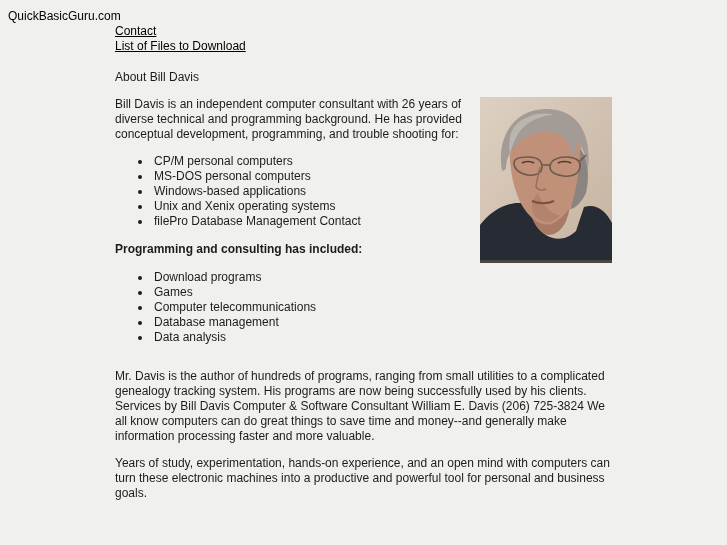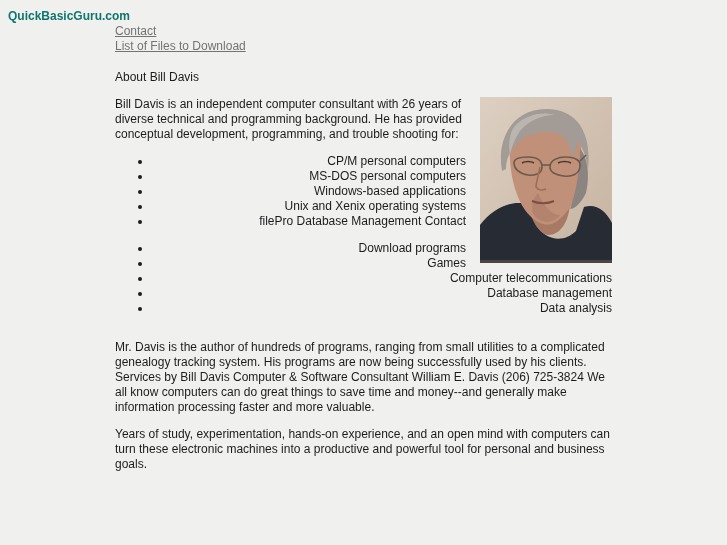--- a/index.html
+++ b/index.html
@@ -10,58 +10,57 @@
     width: 727px;
     height: 545px;
     background: #f0f0ef;
     font-family: "Liberation Sans", sans-serif;
     font-size: 12px;
     line-height: 15px;
     color: #1c1c1c;
     overflow: hidden;
   }
   .logo {
-    font-weight: bold;
+    font-weight: normal;
     padding: 9px 0 0 8px;
-    color: #0f766e;
+    color: #000000;
   }
   .content {
     margin-left: 115px;
     width: 497px;
   }
   .page-heading {
     font-weight: bold;
     margin: 14px 0 13px 0;
   }
   .links {
     margin: 0 0 11px 0;
   }
   .links a {
     display: block;
-    color: #737373;
+    color: #000000;
     text-decoration: underline;
     cursor: pointer;
   }
   .about {
     margin: 16px 0 12px 0;
   }
   p {
     margin: 12px 0 12px 0;
   }
   .portrait {
     float: right;
     width: 132px;
     height: 166px;
     margin: 0 0 6px 14px;
     display: block;
   }
   ul {
     margin: 12px 0 12px 0;
     padding-left: 37px;
-    text-align: right;
   }
   li {
     margin: 0;
     padding-left: 2px;
   }
   .bold-heading {
     font-weight: bold;
     margin: 13px 0 13px 0;
   }
   .clearfix::after {
@@ -129,20 +128,21 @@
     <p>Bill Davis is an independent computer consultant with 26 years of diverse technical and programming background. He has provided conceptual development, programming, and trouble shooting for:</p>
 
     <ul>
       <li>CP/M personal computers</li>
       <li>MS-DOS personal computers</li>
       <li>Windows-based applications</li>
       <li>Unix and Xenix operating systems</li>
       <li>filePro Database Management Contact</li>
     </ul>
 
+    <div class="bold-heading">Programming and consulting has included:</div>
 
     <ul>
       <li>Download programs</li>
       <li>Games</li>
       <li>Computer telecommunications</li>
       <li>Database management</li>
       <li>Data analysis</li>
     </ul>
 
   </div>

